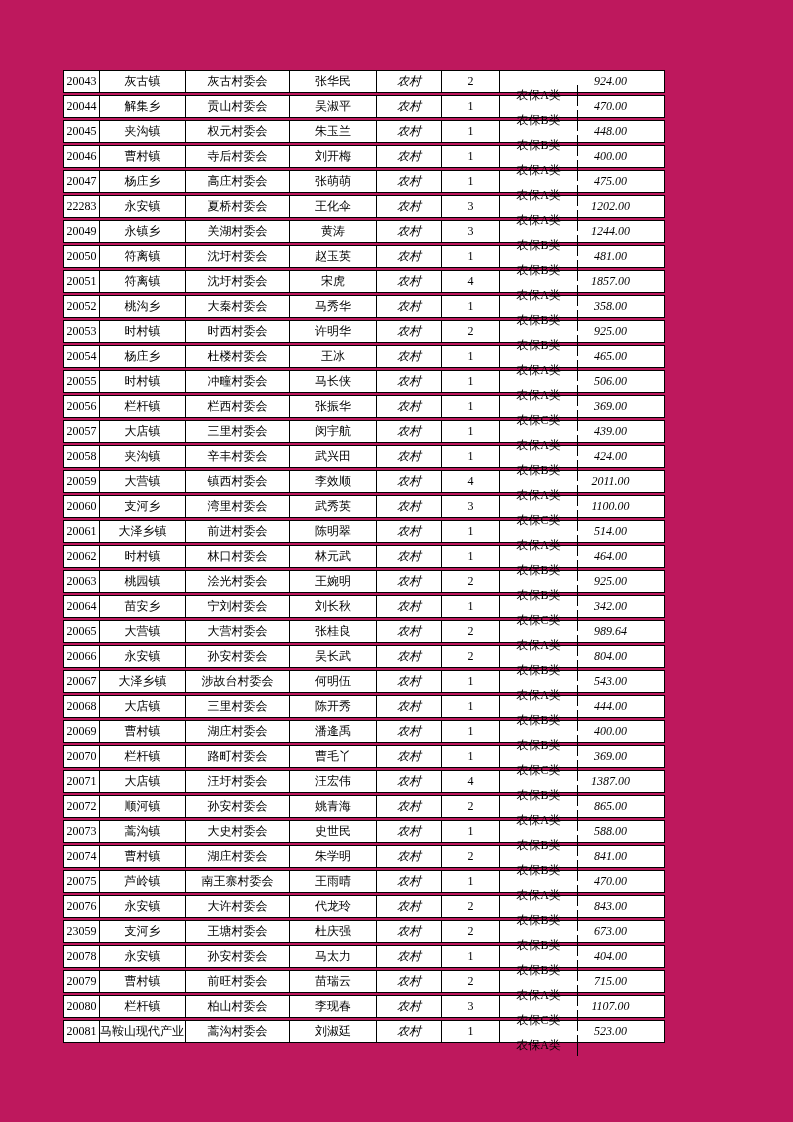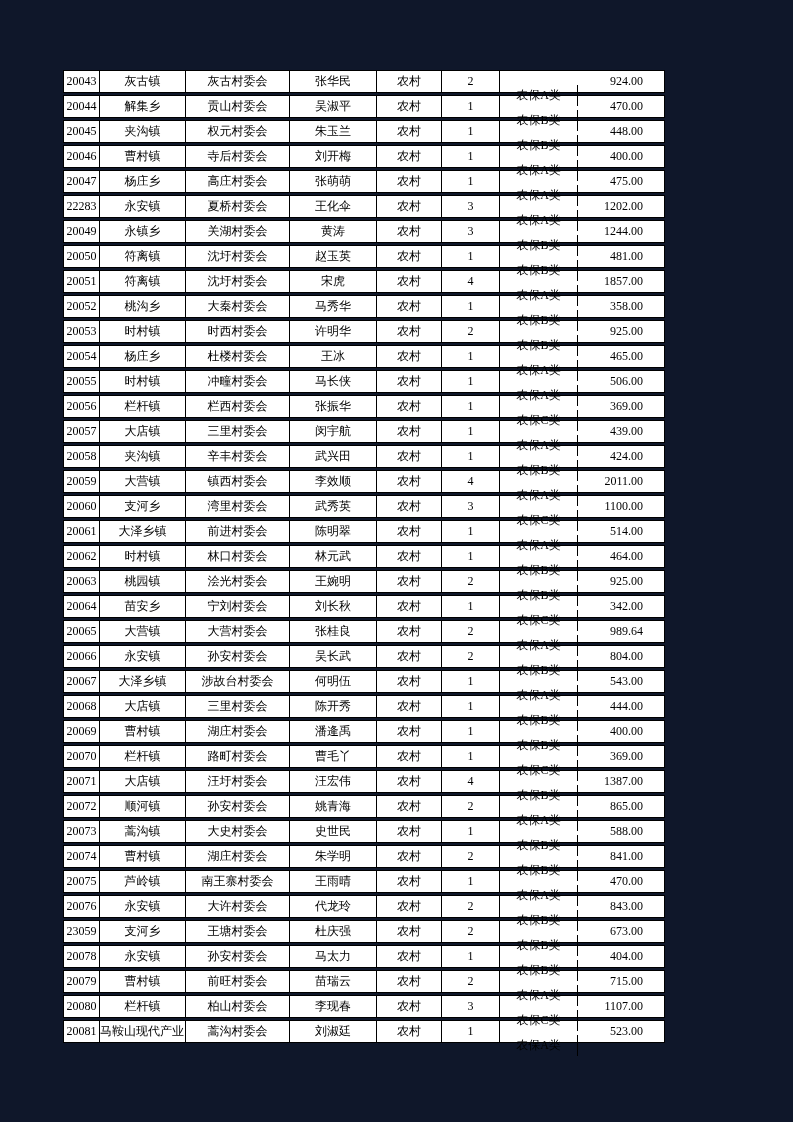--- a/index.html
+++ b/index.html
@@ -4,21 +4,21 @@
 <style>
   html, body {
     margin: 0;
     padding: 0;
     background: #ffffff;
   }
   .page {
     position: relative;
     width: 793px;
     height: 1122px;
-    background: #0f172a;
+    background: #be185d;
     overflow: hidden;
     font-family: "Liberation Serif", "DejaVu Serif", serif;
     font-size: 12px;
     color: #000000;
   }
   .sheet-table {
     position: absolute;
     left: 63px;
     top: 70px;
     width: 602px;
@@ -38,24 +38,24 @@
     line-height: 21px;
     border-right: 1px solid #000000;
     overflow: hidden;
     white-space: nowrap;
     text-align: center;
   }
   .c-id       { width: 36px; }
   .c-town     { width: 86px; }
   .c-village  { width: 104px; }
   .c-person   { width: 87px; text-align: center; }
-  .c-type     { width: 65px; }
+  .c-type     { width: 65px; font-style: italic; }
   .c-count    { width: 58px; }
   .c-category { width: 78px; margin-top: 28px; }
-  .c-amount   { width: 86px; border-right: none; text-align: right; padding-right: 21px; }
+  .c-amount   { width: 86px; border-right: none; text-align: center; padding-right: 21px; font-style: italic; }
 </style>
 </head>
 <body>
 
 <div class="page">
   <div class="sheet-table" id="records-table">
       <div class="trow">
         <div class="cell c-id">20043</div>
         <div class="cell c-town">灰古镇</div>
         <div class="cell c-village">灰古村委会</div>

